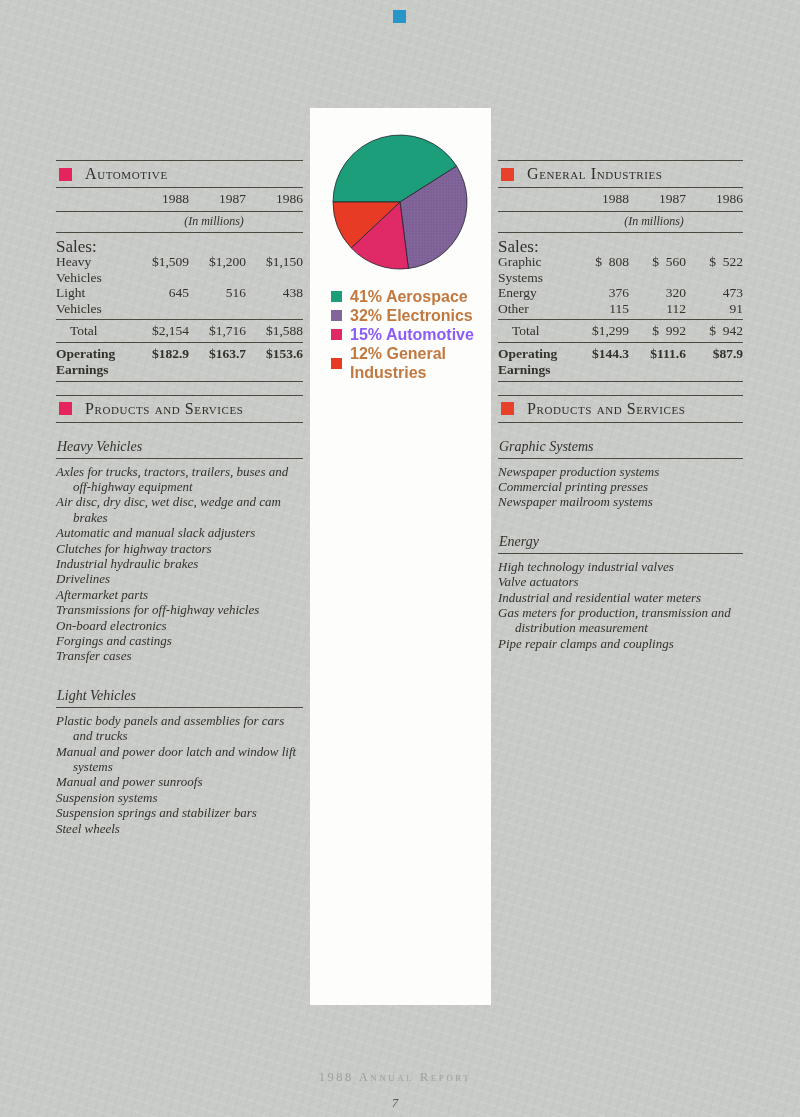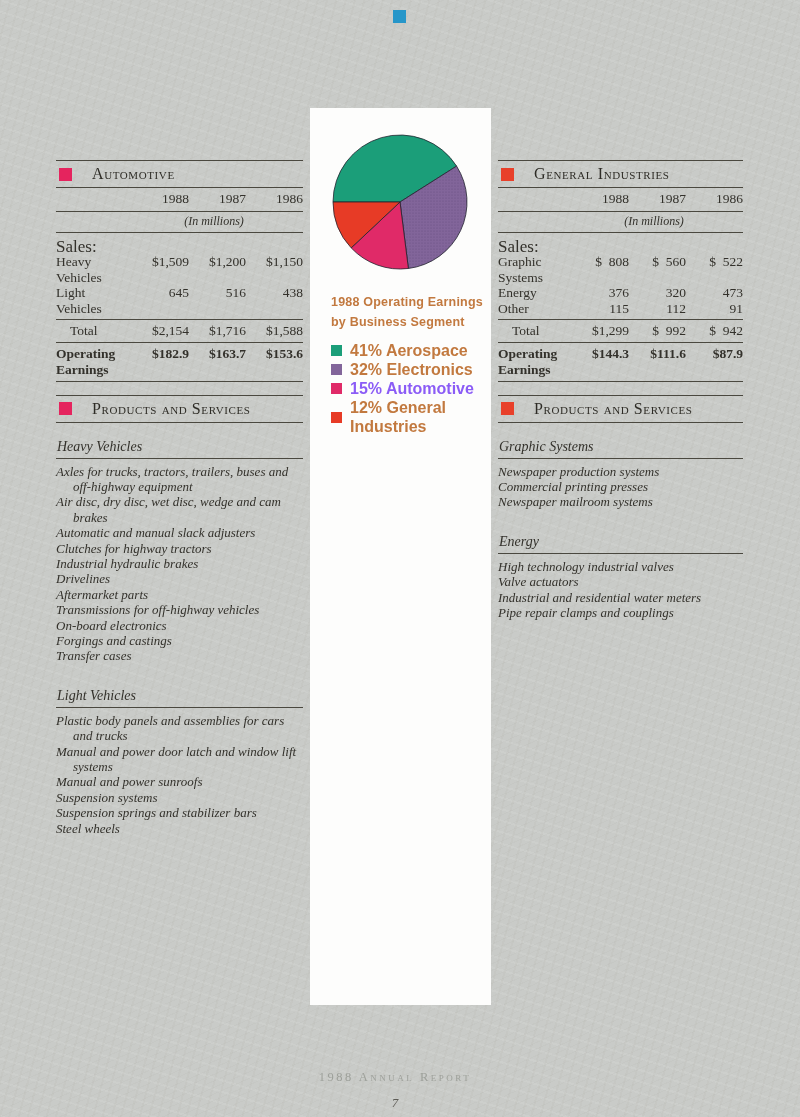--- a/index.html
+++ b/index.html
@@ -15,21 +15,21 @@
       repeating-linear-gradient(105deg, rgba(158,152,138,0.07) 0 2px, rgba(0,0,0,0) 2px 9px),
       repeating-linear-gradient(17deg, rgba(255,255,255,0.08) 0 2px, rgba(0,0,0,0) 2px 11px),
       repeating-linear-gradient(156deg, rgba(140,138,126,0.05) 0 1px, rgba(0,0,0,0) 1px 6px);
     overflow:hidden;
   }
   .top-marker{position:absolute;left:393px;top:10px;width:13px;height:13px;}
   .col{position:absolute;top:160px;}
   .col-left{left:56px;width:247px;}
   .col-right{left:498px;width:245px;}
   .rule{border-top:1px solid #4a483f;height:0;}
-  .sec-head{display:flex;align-items:center;gap:20px;padding:4px 0 4px 3px;}
+  .sec-head{display:flex;align-items:center;gap:13px;padding:4px 0 4px 3px;}
   .sq{width:13px;height:13px;flex:0 0 auto;}
   .sec-title{
     font-variant:small-caps;
     font-size:16px;letter-spacing:0.6px;color:#2e2c26;
   }
   .fin-grid{display:grid;grid-template-columns:1fr 64px 57px 57px;}
   .fin-grid .lbl{text-align:left;}
   .fin-grid .num{text-align:right;white-space:pre;}
   .years-row{padding:3px 0 4px 0;font-size:13.5px;color:#33312b;}
   .millions{
@@ -180,21 +180,20 @@
             <circle cx="1" cy="1" r="0.55" fill="rgba(35,20,60,0.30)"></circle>
           </pattern>
         </defs>
       <path d="M 90 68 L 23.00 68.00 A 67 67 0 0 1 146.57 32.10 Z" fill="#1b9e79" stroke="#22232e" stroke-width="0.8"></path>
           <path d="M 90 68 L 146.57 32.10 A 67 67 0 0 1 98.40 134.47 Z" fill="#82659a" stroke="#22232e" stroke-width="0.8"></path>
           <path d="M 90 68 L 146.57 32.10 A 67 67 0 0 1 98.40 134.47 Z" fill="url(#dots)" stroke="none"></path>
           <path d="M 90 68 L 98.40 134.47 A 67 67 0 0 1 41.16 113.86 Z" fill="#e02a68" stroke="#22232e" stroke-width="0.8"></path>
           <path d="M 90 68 L 41.16 113.86 A 67 67 0 0 1 23.00 68.00 Z" fill="#e73b26" stroke="#22232e" stroke-width="0.8"></path>
         </svg>
     </div>
-    <div class="caption" id="pie-caption" style="color: rgb(194, 121, 63);">1988 Operating Earnings by Business Segment</div>
     <div class="legend">
       <div class="legend-item">
         <span class="swatch" style="background: rgb(27, 158, 121);"></span>
         <span class="legend-text" style="color: rgb(194, 121, 63);">41% Aerospace</span>
       </div>
       <div class="legend-item">
         <span class="swatch" style="background: rgb(130, 101, 154);"></span>
         <span class="legend-text" style="color: rgb(194, 121, 63);">32% Electronics</span>
       </div>
       <div class="legend-item">
@@ -278,20 +277,21 @@
         <li>Newspaper production systems</li>
         <li>Commercial printing presses</li>
         <li>Newspaper mailroom systems</li>
       </ul>
 
       <div class="grp-head later">Energy</div>
       <ul class="items">
         <li>High technology industrial valves</li>
         <li>Valve actuators</li>
         <li>Industrial and residential water meters</li>
+        <li>Gas meters for production, transmission and distribution measurement</li>
         <li>Pipe repair clamps and couplings</li>
       </ul>
     </div>
   </div>
 
   <div class="footer-title">1988 Annual Report</div>
   <div class="page-num">7</div>
 
 </div>
 

